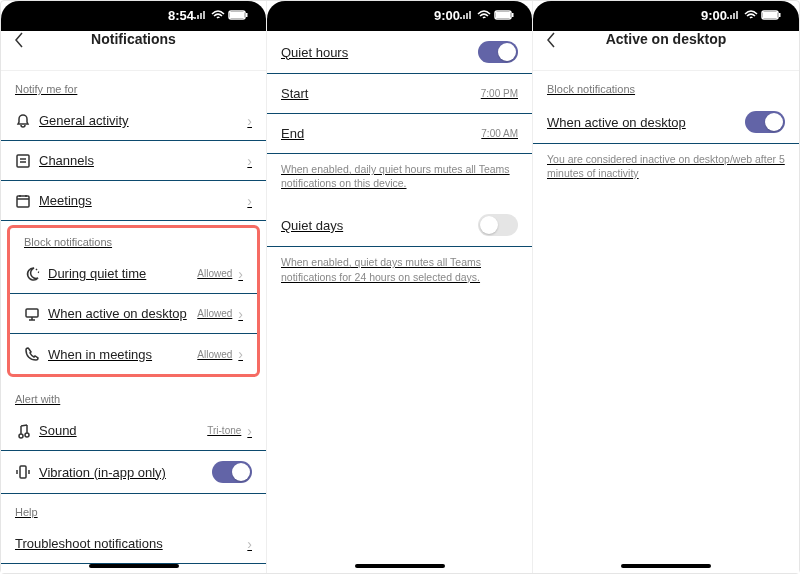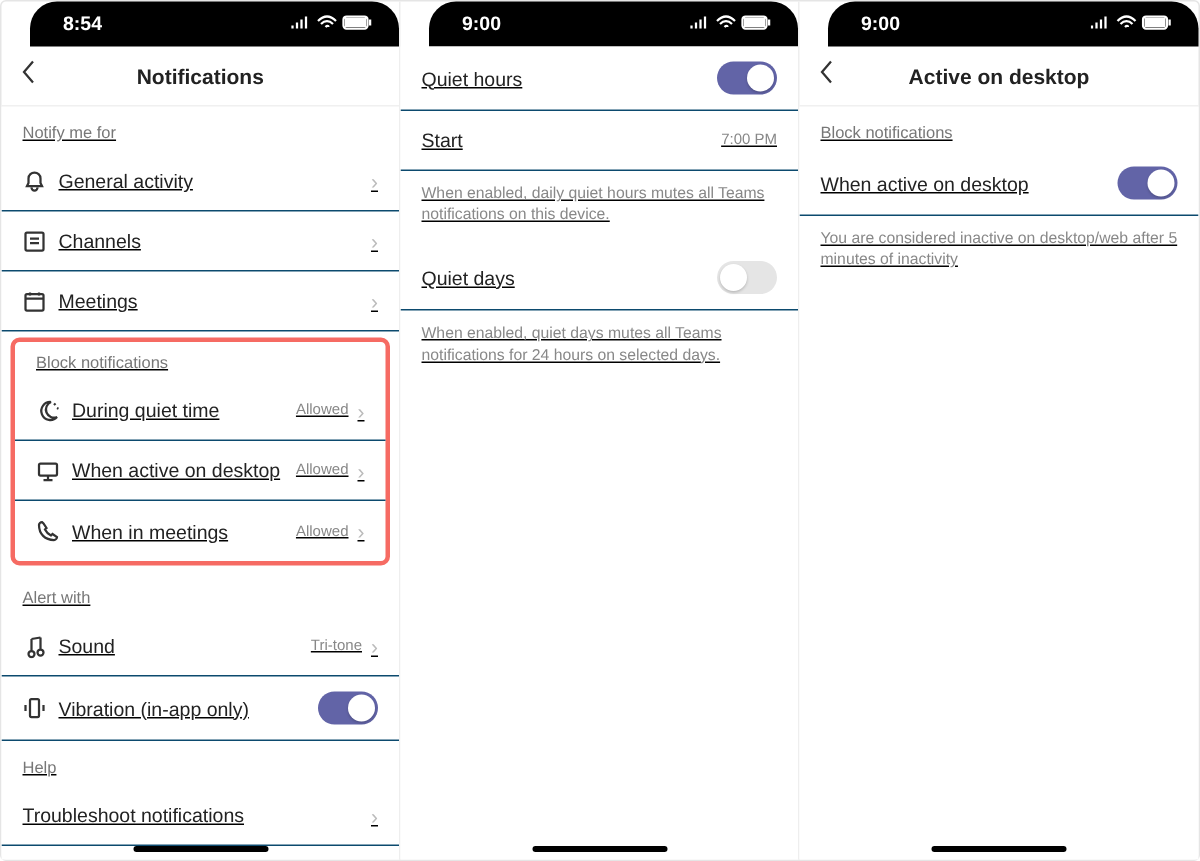--- a/index.html
+++ b/index.html
@@ -26,31 +26,29 @@
     position: relative;
     border-right: 1px solid #eee;
   }
   .phone:last-child { border-right: none; }
   .status-bar {
     background: #000;
     color: #fff;
     height: 30px;
     display: flex;
     align-items: center;
-    justify-content: space-between;
+    justify-content: flex-end;
     padding: 0 18px 2px 22px;
     font-size: 13px;
     font-weight: 600;
     border-radius: 18px 18px 0 0;
-    margin-left: 19px;
   }
   .status-icons { display:flex; gap:3px; align-items:center; }
   .header {
     display: flex;
-    align-items: center;
     height: 40px;
     border-bottom: 1px solid #f0f0f0;
     position: relative;
     padding: 0 12px;
   }
   .back {
     font-size: 20px;
     color: #222;
     width: 20px;
     cursor: pointer;
@@ -282,20 +280,24 @@
       <div class="row">
         <span class="label">Quiet hours</span>
         <span class="toggle on">
             <span class="knob"></span>
           </span>
       </div>
       <div class="row">
         <span class="label">Start</span>
         <span class="value" style="margin-right:0">7:00 PM</span>
       </div>
+      <div class="row">
+        <span class="label">End</span>
+        <span class="value" style="margin-right:0">7:00 AM</span>
+      </div>
       <div class="desc">When enabled, daily quiet hours mutes all Teams notifications on this device.</div>
 
       <div class="row">
         <span class="label">Quiet days</span>
         <span class="toggle off">
             <span class="knob"></span>
           </span>
       </div>
       <div class="desc">When enabled, quiet days mutes all Teams notifications for 24 hours on selected days.</div>
     </div>

